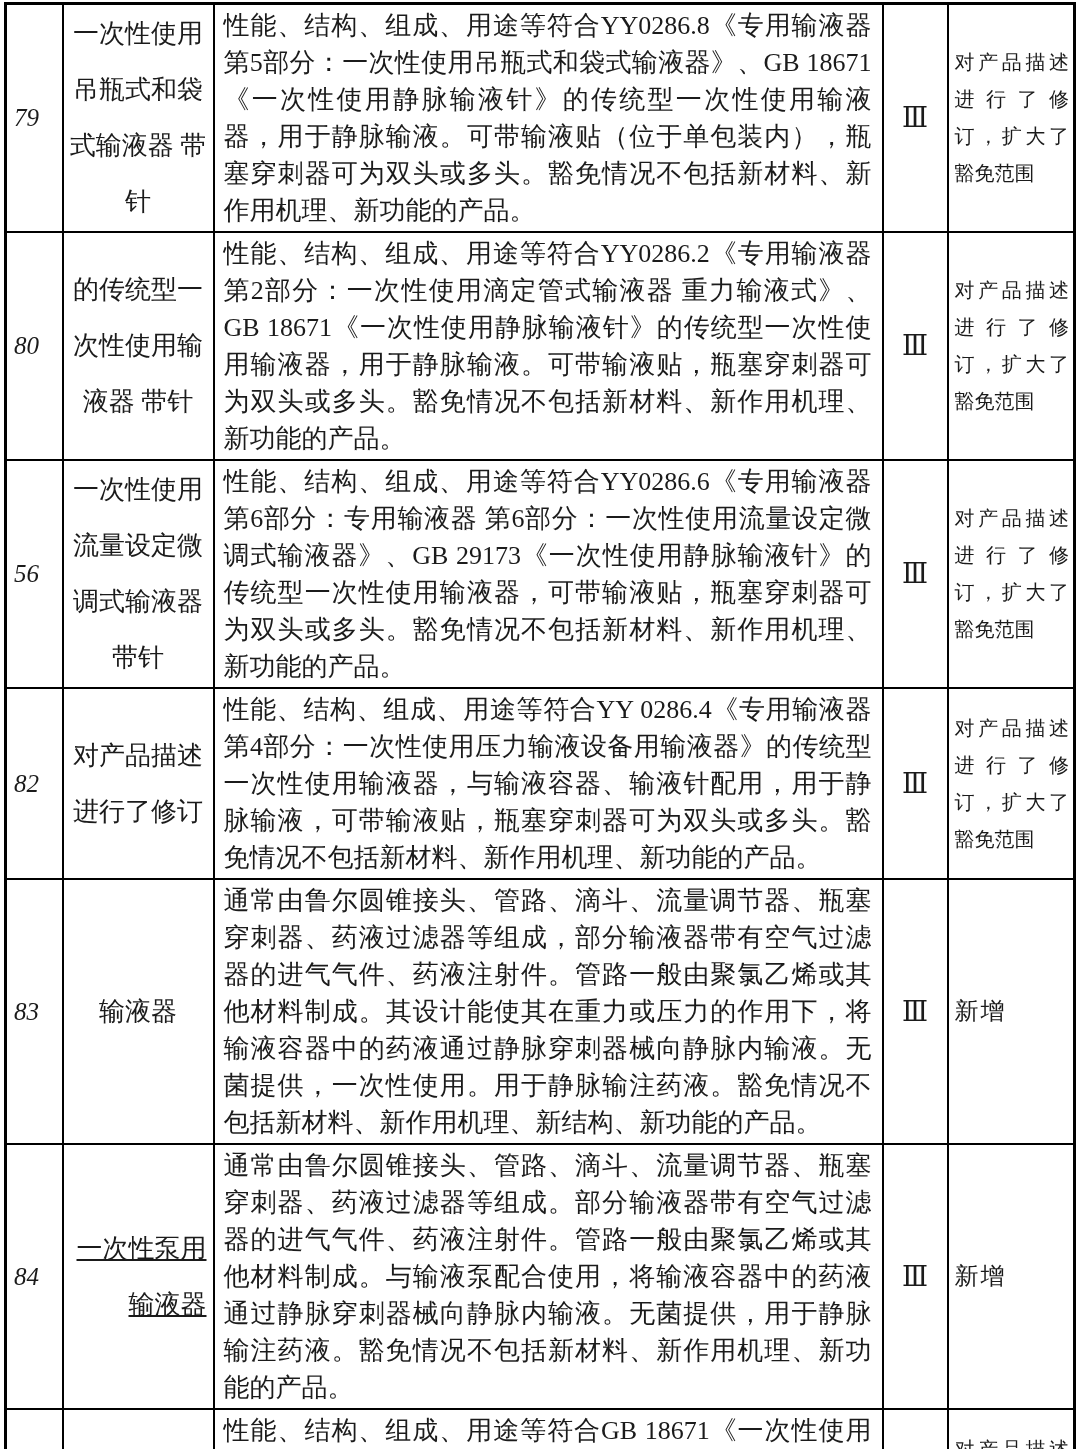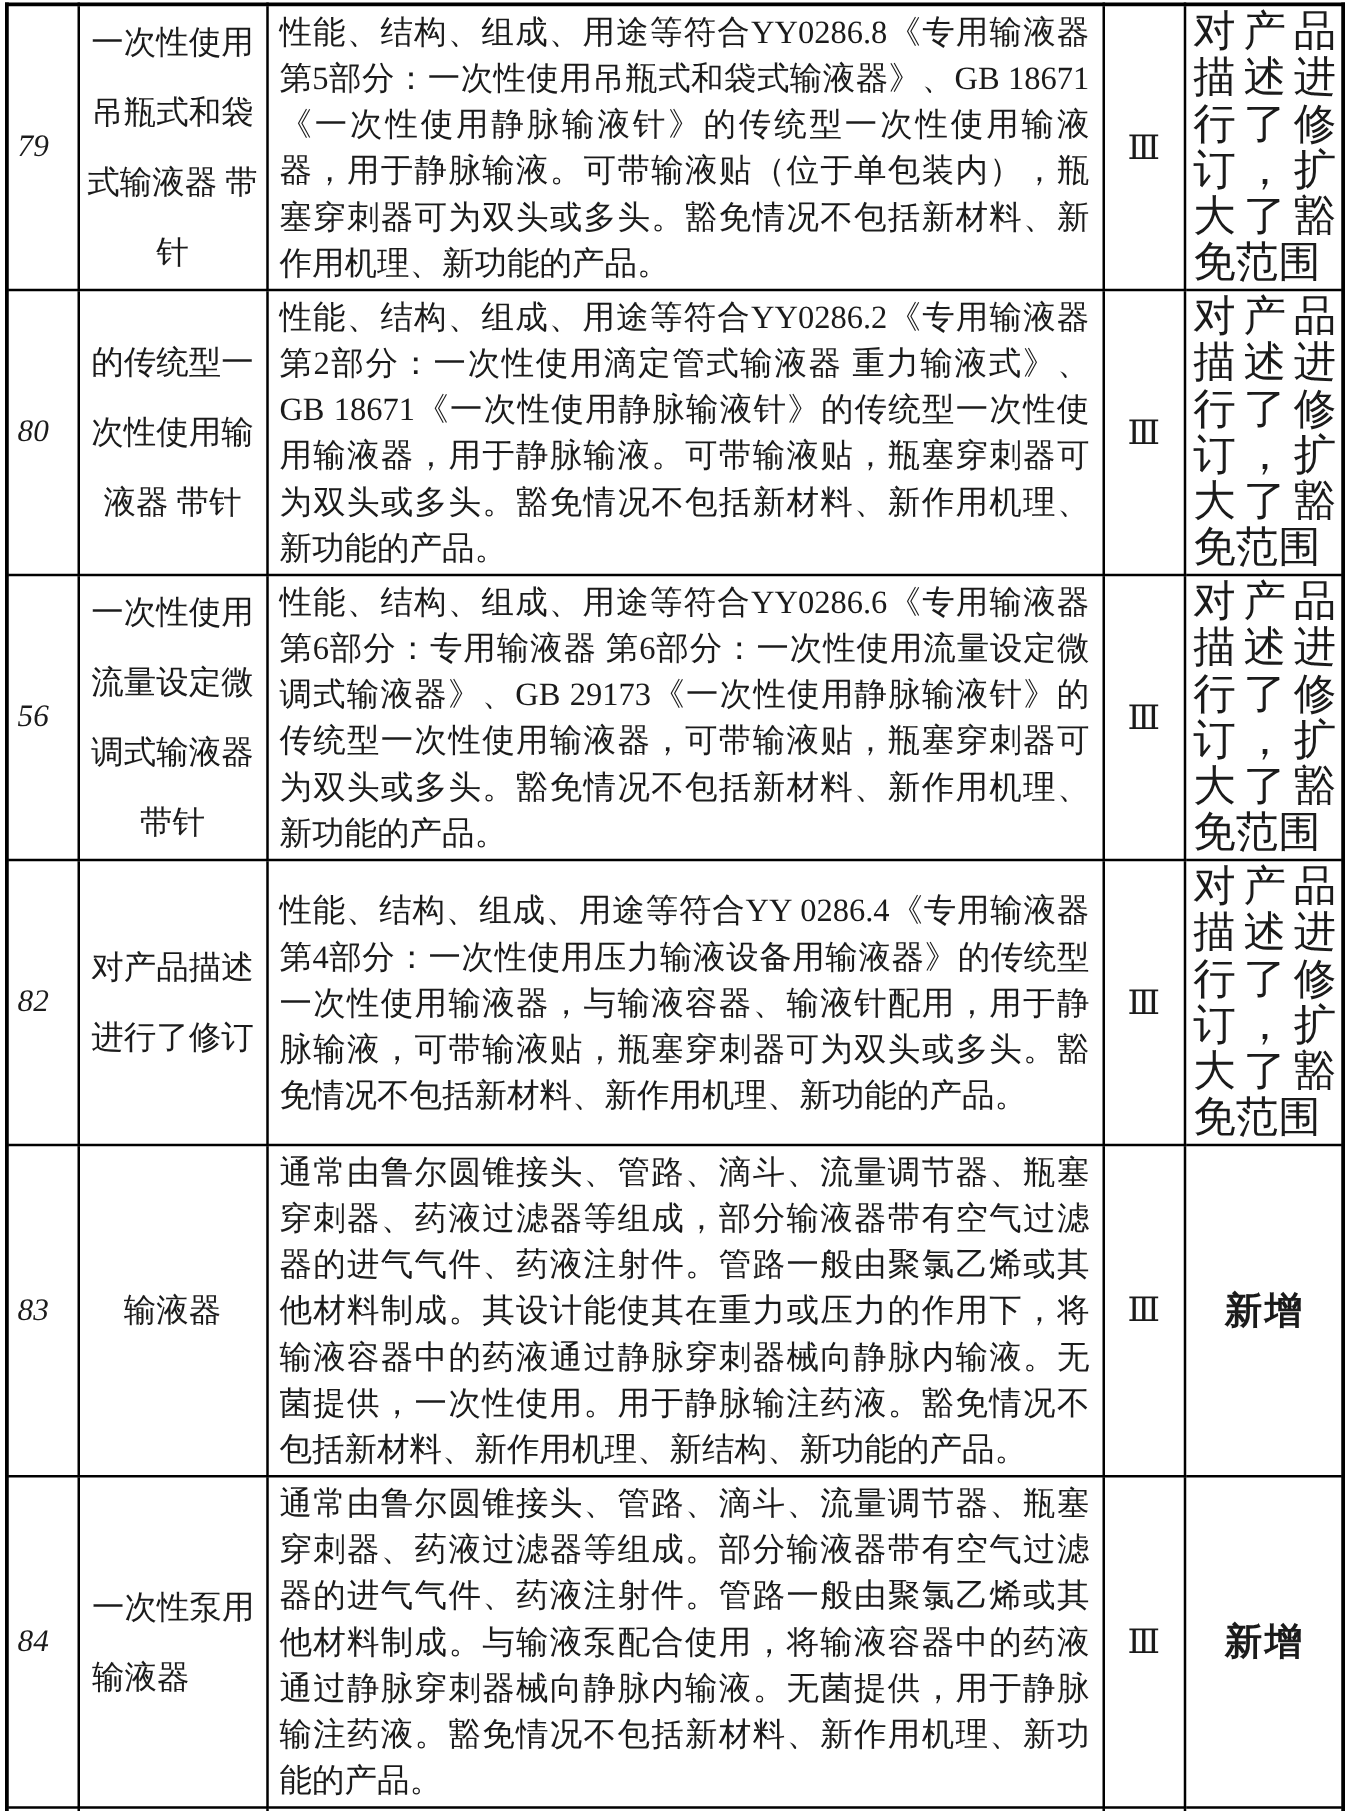--- a/index.html
+++ b/index.html
@@ -10,27 +10,27 @@
   }
   table.catalog {
     position:absolute; left:4px; top:2px; width:1072px;
     border-collapse:collapse; table-layout:fixed;
     border:3px solid #000;
   }
   td { border:2px solid #000; overflow:hidden; box-sizing:border-box; }
   .c-no    { width:57px;  font-size:25px; padding-left:7px;  vertical-align:middle;font-style:italic; }
   .c-name  { width:151px; font-size:26px; text-align:center; vertical-align:middle;
              line-height:56px; padding:0 6px; }
-  .c-name.left { text-align:left; padding-left:10px; }
+  .c-name.left { text-align:right; padding-left:10px;text-decoration:underline; }
   .c-desc  { width:669px; font-size:26px; text-align:justify; text-justify:inter-ideograph;
              vertical-align:middle; line-height:37px; padding:2px 10px 2px 9px; }
   .c-class { width:65px;  font-size:27px; text-align:center; vertical-align:middle; }
-  .c-remark{ font-size:34px; vertical-align:middle; line-height:37px;
+  .c-remark{ font-size:20px; vertical-align:middle; line-height:37px;
              padding:2px 4px 2px 6px; text-align:justify; text-justify:inter-ideograph; }
-  .c-remark.new { text-align:center; font-weight:bold; font-size:30px; letter-spacing:2px; }
+  .c-remark.new { text-align:left; font-weight:normal; font-size:24px; letter-spacing:2px; }
   .r0 td{height:223px} .r1 td{height:187px} .r2 td{height:185px} .r3 td{height:183px}
   .r4 td{height:260px} .r5 td{height:222px} .r6 td{height:175px}
 </style>
 </head>
 <body>
 
 <div class="page">
   <table class="catalog">
     <tbody>
         <tr class="r0">

